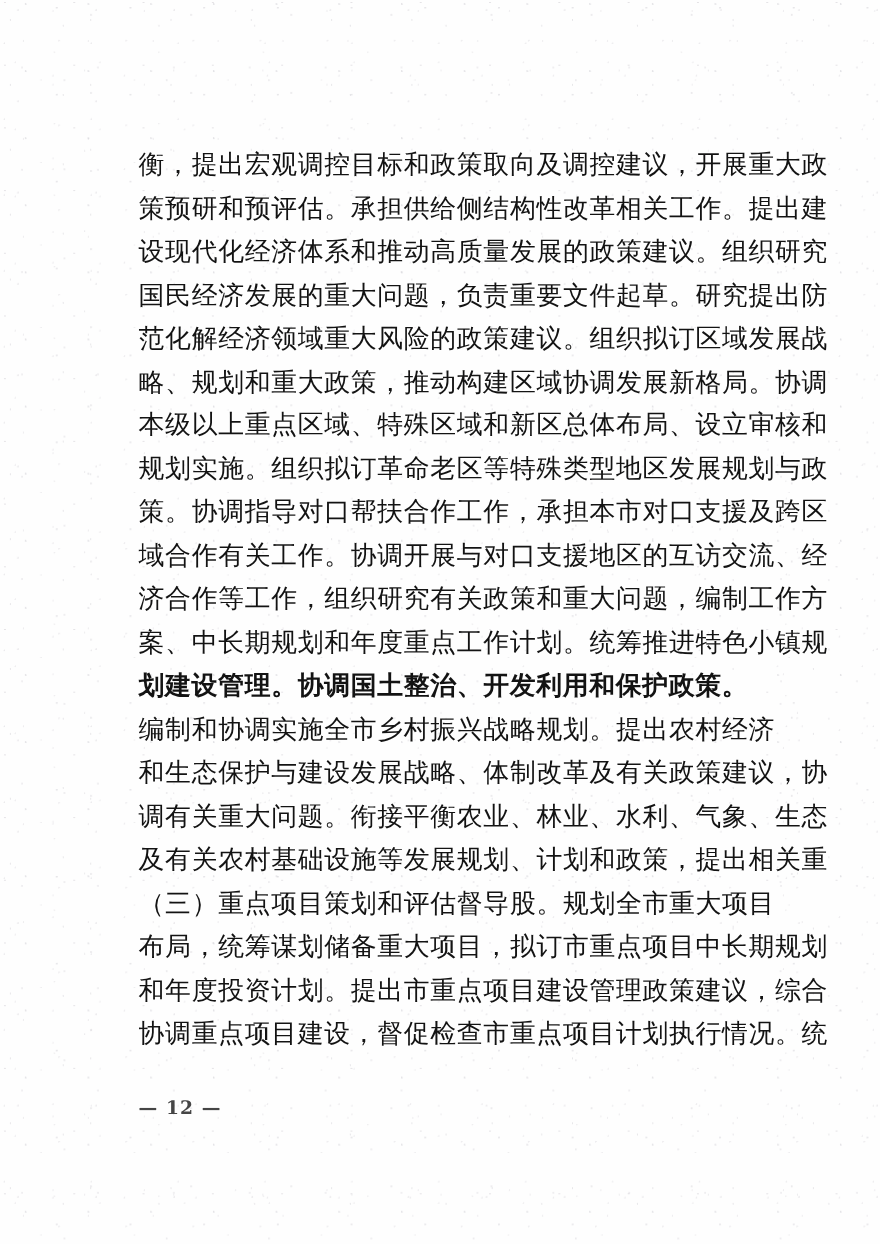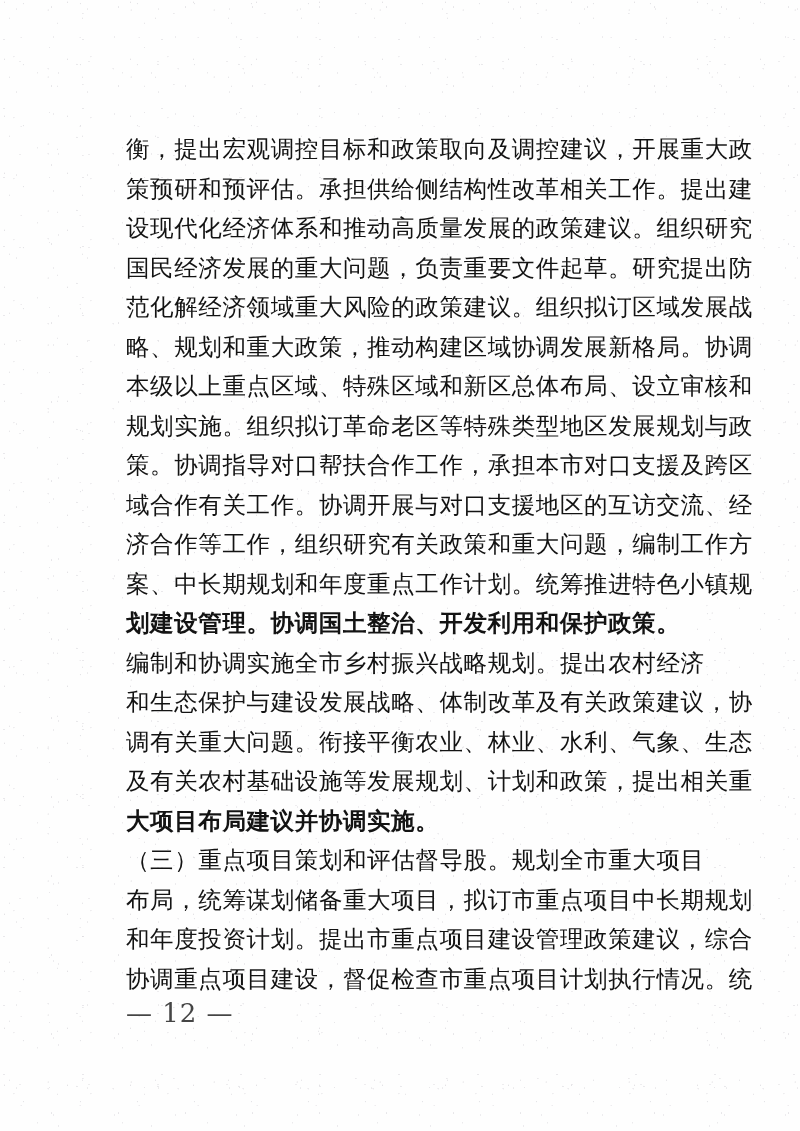--- a/index.html
+++ b/index.html
@@ -93,24 +93,25 @@
     display: inline-block;
     width: 48px;
   }
 
   #page-number {
     position: absolute;
     left: 126px;
     top: 998px;
     width: 556px;
     text-align: left;
-    font-size: 26px;
+    font-size: 17px;
     color: #454545;
     letter-spacing: 1px;
     font-family: "DejaVu Serif", "Liberation Serif", serif;
+    font-weight: bold;
   }
 </style>
 </head>
 <body>
 
 <div id="page">
 
   <div id="noise"></div>
 
   <div id="content">
@@ -558,21 +559,20 @@
           <span>和</span>
           <span>政</span>
           <span>策</span>
           <span>，</span>
           <span>提</span>
           <span>出</span>
           <span>相</span>
           <span>关</span>
           <span>重</span>
         </div>
-        <div class="line last">大项目布局建议并协调实施。</div>
       </div>
     <div class="para" id="para-3">
         <div class="line justify">
           <span class="indent"></span>
           <span>（</span>
           <span>三</span>
           <span>）</span>
           <span>重</span>
           <span>点</span>
           <span>项</span>

